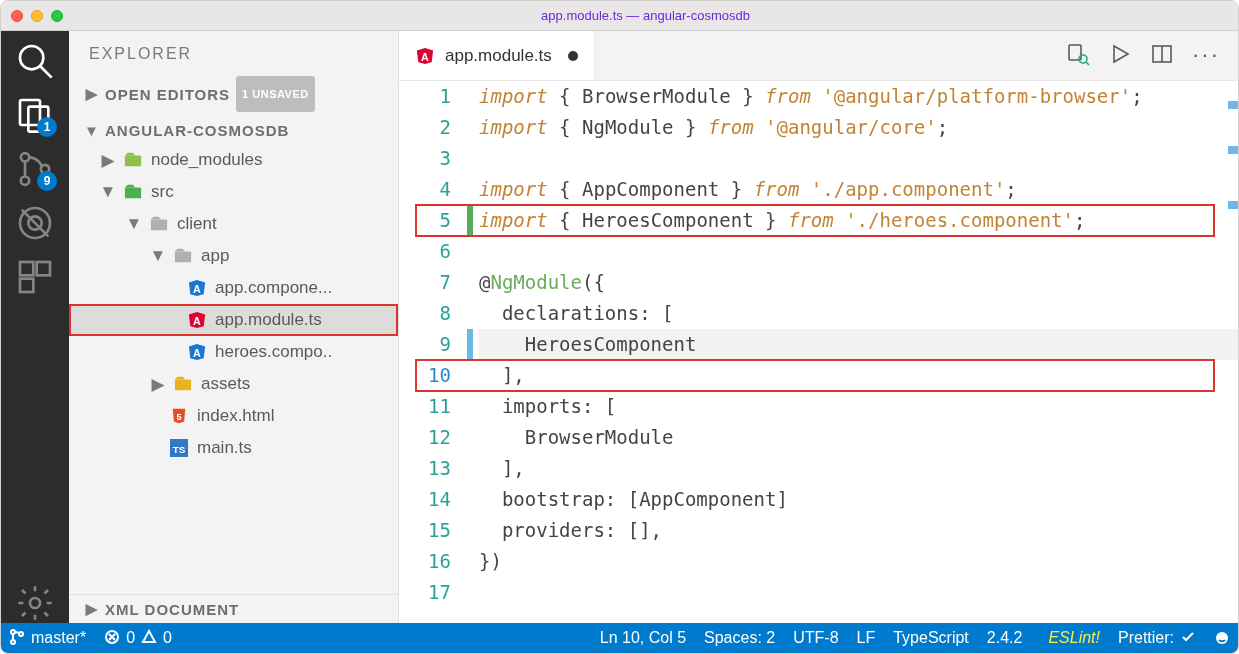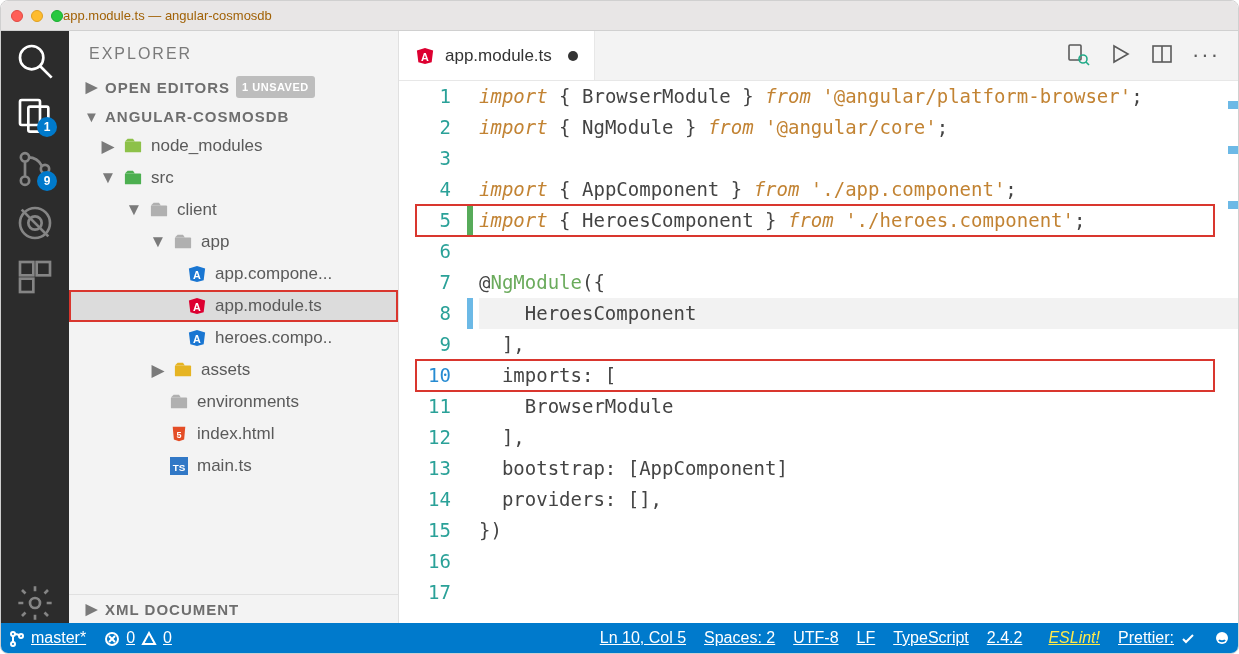--- a/index.html
+++ b/index.html
@@ -5,35 +5,35 @@
   * { margin:0; padding:0; box-sizing:border-box; }
   body { font-family: -apple-system,"Helvetica Neue",Arial,sans-serif; background:#fff; color:#333; overflow:hidden; }
   .win { width:1239px; height:654px; display:flex; flex-direction:column; border:1px solid #d0d0d0; border-radius:8px; overflow:hidden; position:relative; }
   
   .titlebar { height:30px; background:#e8e6e6; display:flex; align-items:center; padding:0 10px; border-bottom:1px solid #d0d0d0; }
   .tl { display:flex; gap:8px; }
   .dot { width:12px; height:12px; border-radius:50%; }
   .dot.r { background:#ff5f57; border:1px solid #e14942; }
   .dot.y { background:#febc2e; border:1px solid #dfa023; }
   .dot.g { background:#28c840; border:1px solid #1bad2f; }
-  .ttl { flex:1; text-align:left; font-size:13px; color:#a16207; }
+  .ttl { flex:1; text-align:center; font-size:13px; color:#6d28d9; }
   
   .main { flex:1; display:flex; min-height:0; }
   
   .actbar { width:68px; background:#2c2c2c; display:flex; flex-direction:column; align-items:center; padding-top:10px; gap:14px; }
   .acticon { width:40px; height:40px; display:flex; align-items:center; justify-content:center; position:relative; cursor:pointer; }
   .acticon svg { stroke:#858585; fill:none; stroke-width:1.6; }
   .acticon.active svg { stroke:#fff; }
   .badge { position:absolute; bottom:-2px; right:-2px; min-width:20px; height:20px; border-radius:10px; background:#007acc; color:#fff; font-size:12px; display:flex; align-items:center; justify-content:center; padding:0 4px; font-weight:600; }
   .actbar .spacer { flex:1; }
   
   .sidebar { width:330px; background:#f3f3f3; border-right:1px solid #e0e0e0; display:flex; flex-direction:column; font-size:17px; color:#5a5a5a; }
   .side-hdr { padding:14px 20px 8px; font-size:16px; letter-spacing:2px; color:#7a7a7a; }
   .sect { padding:5px 8px 5px 16px; display:flex; align-items:center; gap:6px; font-size:15px; font-weight:700; color:#6e6e6e; letter-spacing:1px; cursor:pointer; }
-  .pill { background:#bdbdbd; color:#fff; font-size:11px; padding:5px 6px; border-radius:3px; font-weight:700; letter-spacing:.5px; }
+  .pill { background:#bdbdbd; color:#fff; font-size:11px; padding:12px 6px; border-radius:3px; font-weight:700; letter-spacing:.5px; }
   .tree { flex:1; overflow:auto; }
   .node { display:flex; align-items:center; gap:8px; height:32px; padding-right:8px; cursor:pointer; white-space:nowrap; overflow:hidden; text-overflow:ellipsis; }
   .node.sel { background:#dcdcdc; }
   .node.hl { outline:2px solid #d9362e; outline-offset:-2px; }
   .nlabel { overflow:hidden; text-overflow:ellipsis;text-align:center; }
   .icn { width:20px; height:20px; display:flex; align-items:center; justify-content:center; flex-shrink:0; }
   .icn svg { width:18px; height:18px; }
   .ch { width:14px; display:flex; justify-content:center; color:#7a7a7a; }
   
   .editor { flex:1; display:flex; flex-direction:column; min-width:0; }
@@ -57,21 +57,21 @@
   .kw { color:#c28333; font-style:italic; }
   .id  { color:#444; }
   .str { color:#c28333; }
   .dec { color:#6bab5c; }
   .pun { color:#444; }
   .mini { position:absolute; right:0; top:0; width:14px; height:100%; }
   .mini .mk { position:absolute; right:0; width:10px; height:8px; background:#6cb9e6; }
   
   .status { height:30px; background:#007acc; color:#fff; display:flex; align-items:center; font-size:16px; padding:0 8px; gap:18px; }
   .status .grow { flex:1; }
-  .status .seg { display:flex; align-items:flex-end; gap:6px; cursor:pointer;text-decoration:underline; }
+  .status .seg { display:flex; align-items:flex-start; gap:6px; cursor:pointer; }
   .status svg { width:16px; height:16px; stroke:#fff; fill:none; stroke-width:2; }
   .yellow { color:#ffea4a; font-style:italic;margin-left:8px; }
 </style>
 </head>
 <body>
 
 <div class="win">
 
   <div class="titlebar">
     <div class="tl">
@@ -211,29 +211,20 @@
         </div>
         <div class="node" style="padding-left:82px">
           <span class="ch">▶</span>
           <span class="icn">
               <svg viewBox="0 0 20 20">
                 <rect x="1" y="5" width="18" height="12" rx="1" fill="#e6b422"></rect>
                 <path d="M1 5l3-3h6l2 3" fill="#e6b422"></path>
               </svg>
             </span>
           <span class="nlabel">assets</span>
-        </div>
-        <div class="node" style="padding-left:100px">
-          <span class="icn">
-              <svg viewBox="0 0 20 20">
-                <rect x="1" y="5" width="18" height="12" rx="1" fill="#b0b0b0"></rect>
-                <path d="M1 5l3-3h6l2 3" fill="#b0b0b0"></path>
-              </svg>
-            </span>
-          <span class="nlabel">environments</span>
         </div>
         <div class="node" style="padding-left:100px">
           <span class="icn">
               <svg viewBox="0 0 20 20">
                 <path d="M3 2h14l-1.3 14L10 18l-5.7-2z" fill="#e44d26"></path>
                 <text x="10" y="14" text-anchor="middle" font-size="10" fill="#fff" font-weight="bold">5</text>
               </svg>
             </span>
           <span class="nlabel">index.html</span>
         </div>
@@ -302,20 +293,21 @@
           <div class="num">17</div>
         </div>
         <div class="src">
 <div class="line"><span class="kw">import</span> <span class="pun">{</span> <span class="id">BrowserModule</span> <span class="pun">}</span> <span class="kw">from</span> <span class="str">'@angular/platform-browser'</span><span class="pun">;</span></div>
 <div class="line"><span class="kw">import</span> <span class="pun">{</span> <span class="id">NgModule</span> <span class="pun">}</span> <span class="kw">from</span> <span class="str">'@angular/core'</span><span class="pun">;</span></div>
 <div class="line"></div>
 <div class="line"><span class="kw">import</span> <span class="pun">{</span> <span class="id">AppComponent</span> <span class="pun">}</span> <span class="kw">from</span> <span class="str">'./app.component'</span><span class="pun">;</span></div>
 <div class="line"><span class="gbar g"></span><span class="kw">import</span> <span class="pun">{</span> <span class="id">HeroesComponent</span> <span class="pun">}</span> <span class="kw">from</span> <span class="str">'./heroes.component'</span><span class="pun">;</span></div>
 <div class="line"></div>
 <div class="line"><span class="pun">@</span><span class="dec">NgModule</span><span class="pun">({</span></div>
+<div class="line">  <span class="id">declarations</span><span class="pun">: [</span></div>
 <div class="line cur"><span class="gbar b"></span>    <span class="id">HeroesComponent</span></div>
 <div class="line">  <span class="pun">],</span></div>
 <div class="line">  <span class="id">imports</span><span class="pun">: [</span></div>
 <div class="line">    <span class="id">BrowserModule</span></div>
 <div class="line">  <span class="pun">],</span></div>
 <div class="line">  <span class="id">bootstrap</span><span class="pun">: [</span><span class="id">AppComponent</span><span class="pun">]</span></div>
 <div class="line">  <span class="id">providers</span><span class="pun">: [],</span></div>
 <div class="line"><span class="pun">})</span></div>
 
           <div class="hl-box" style="left:-54px; top:123px; width:800px; height:33px"></div>

